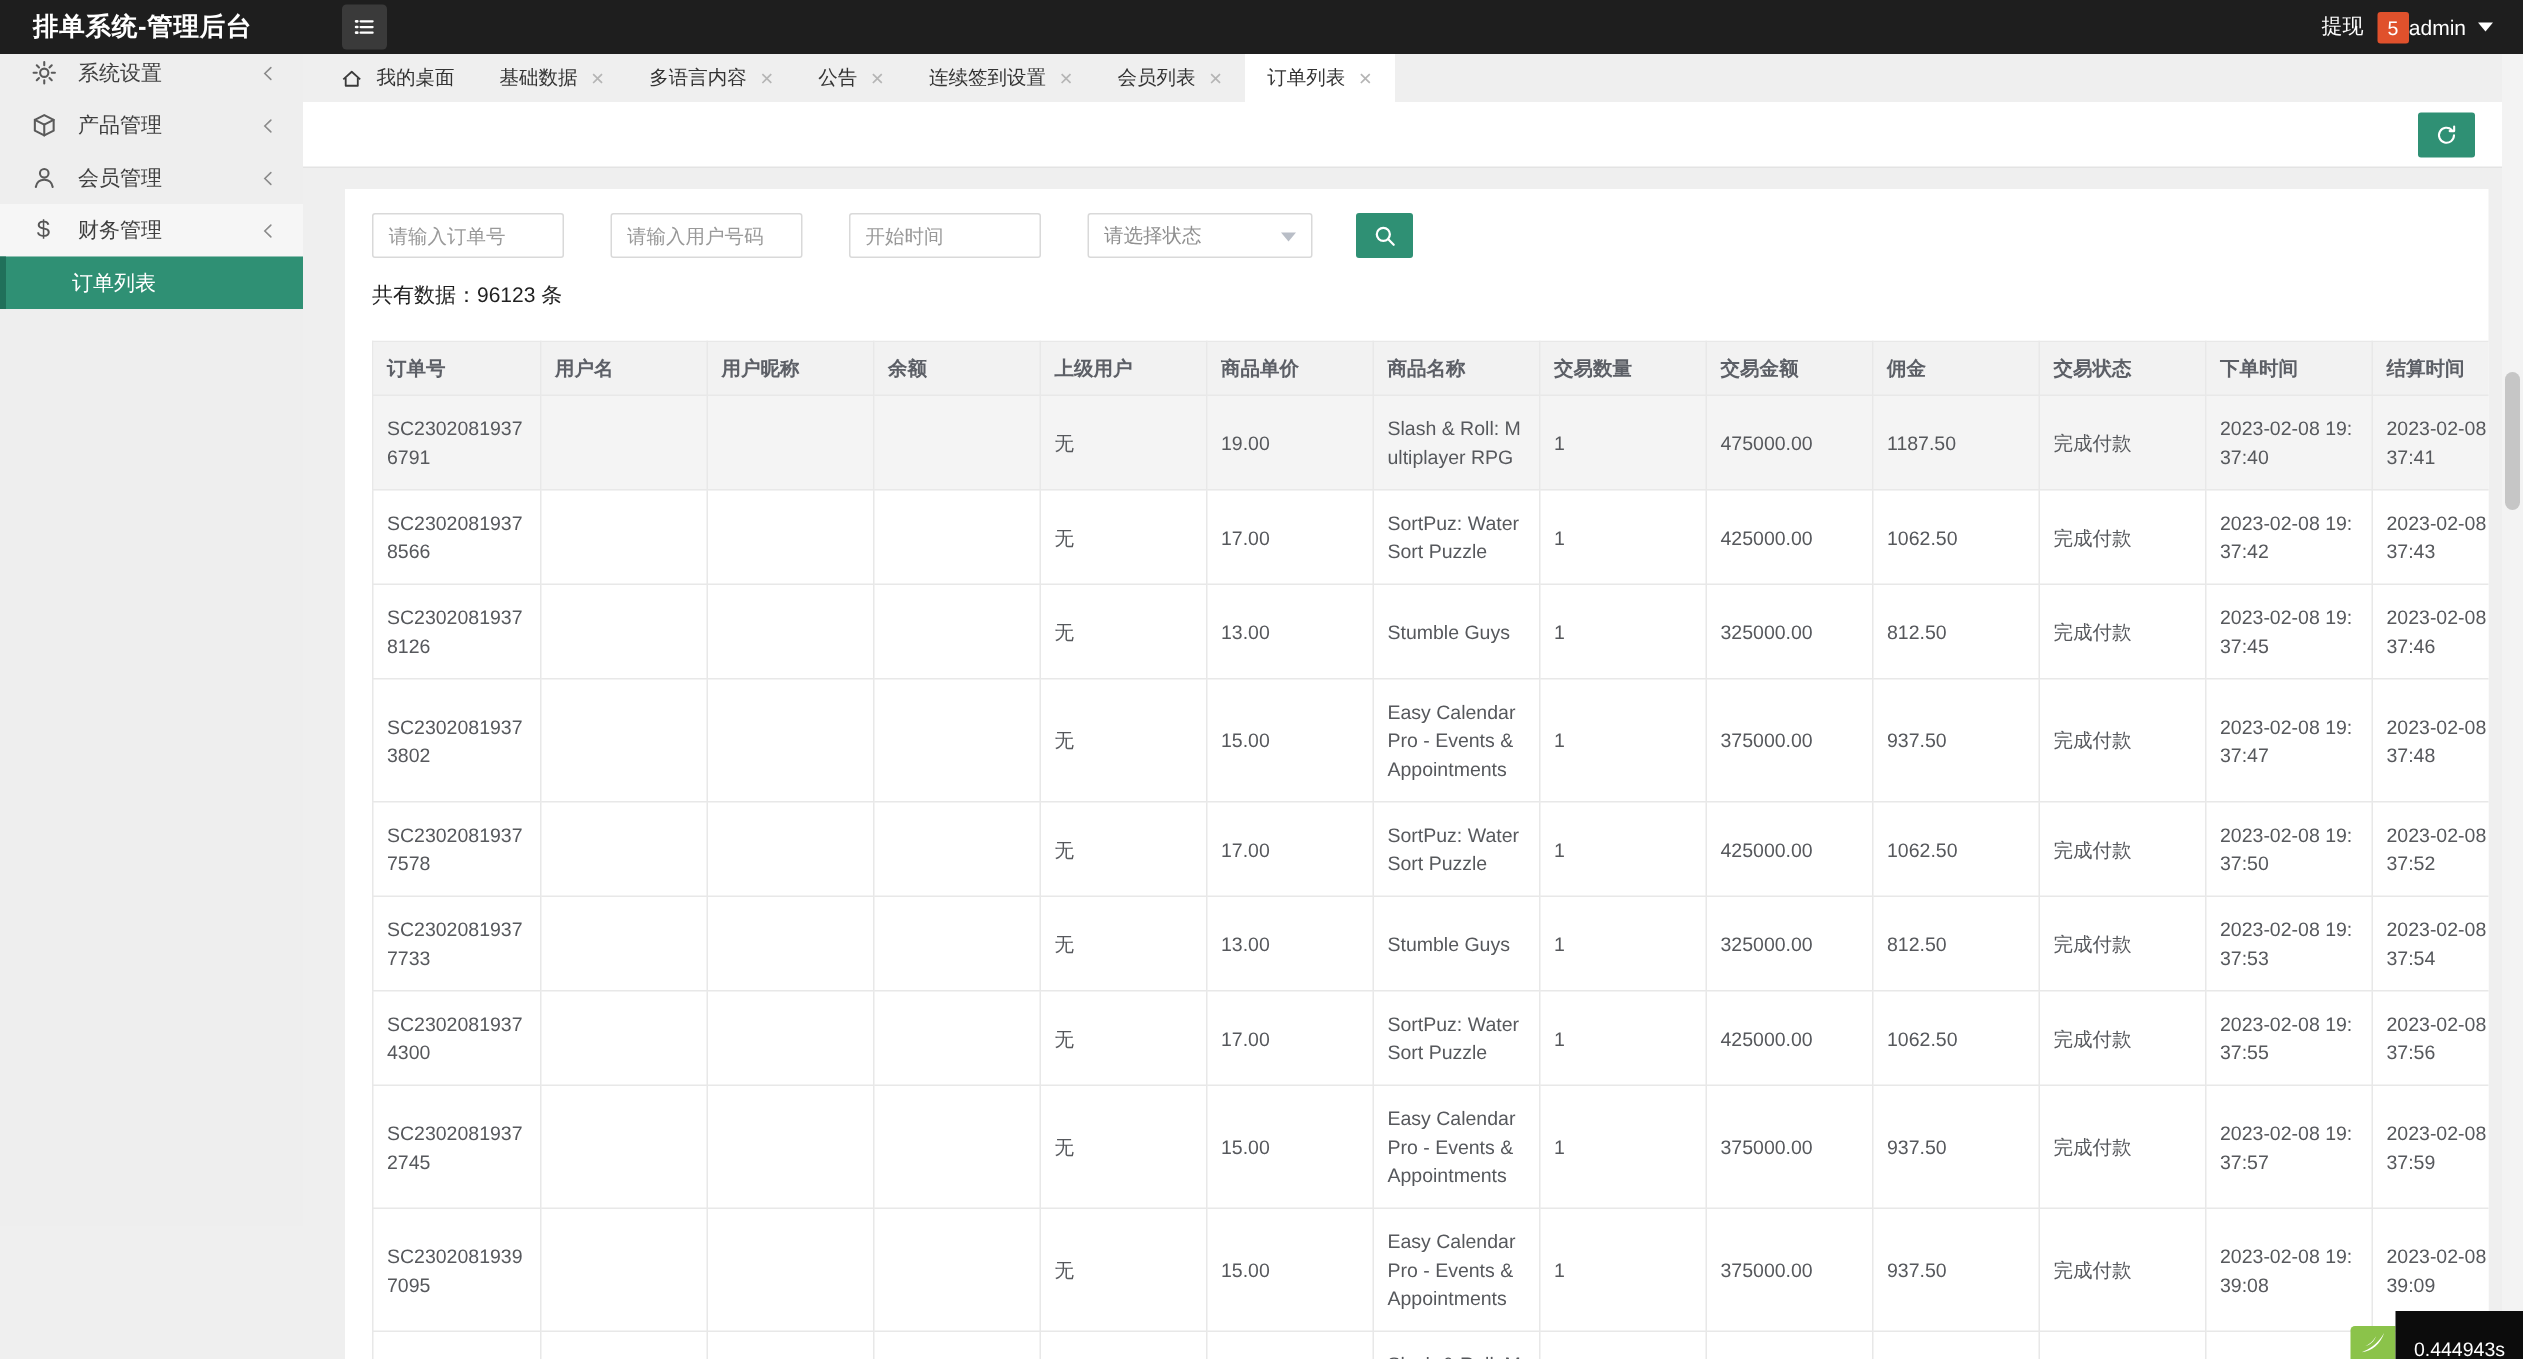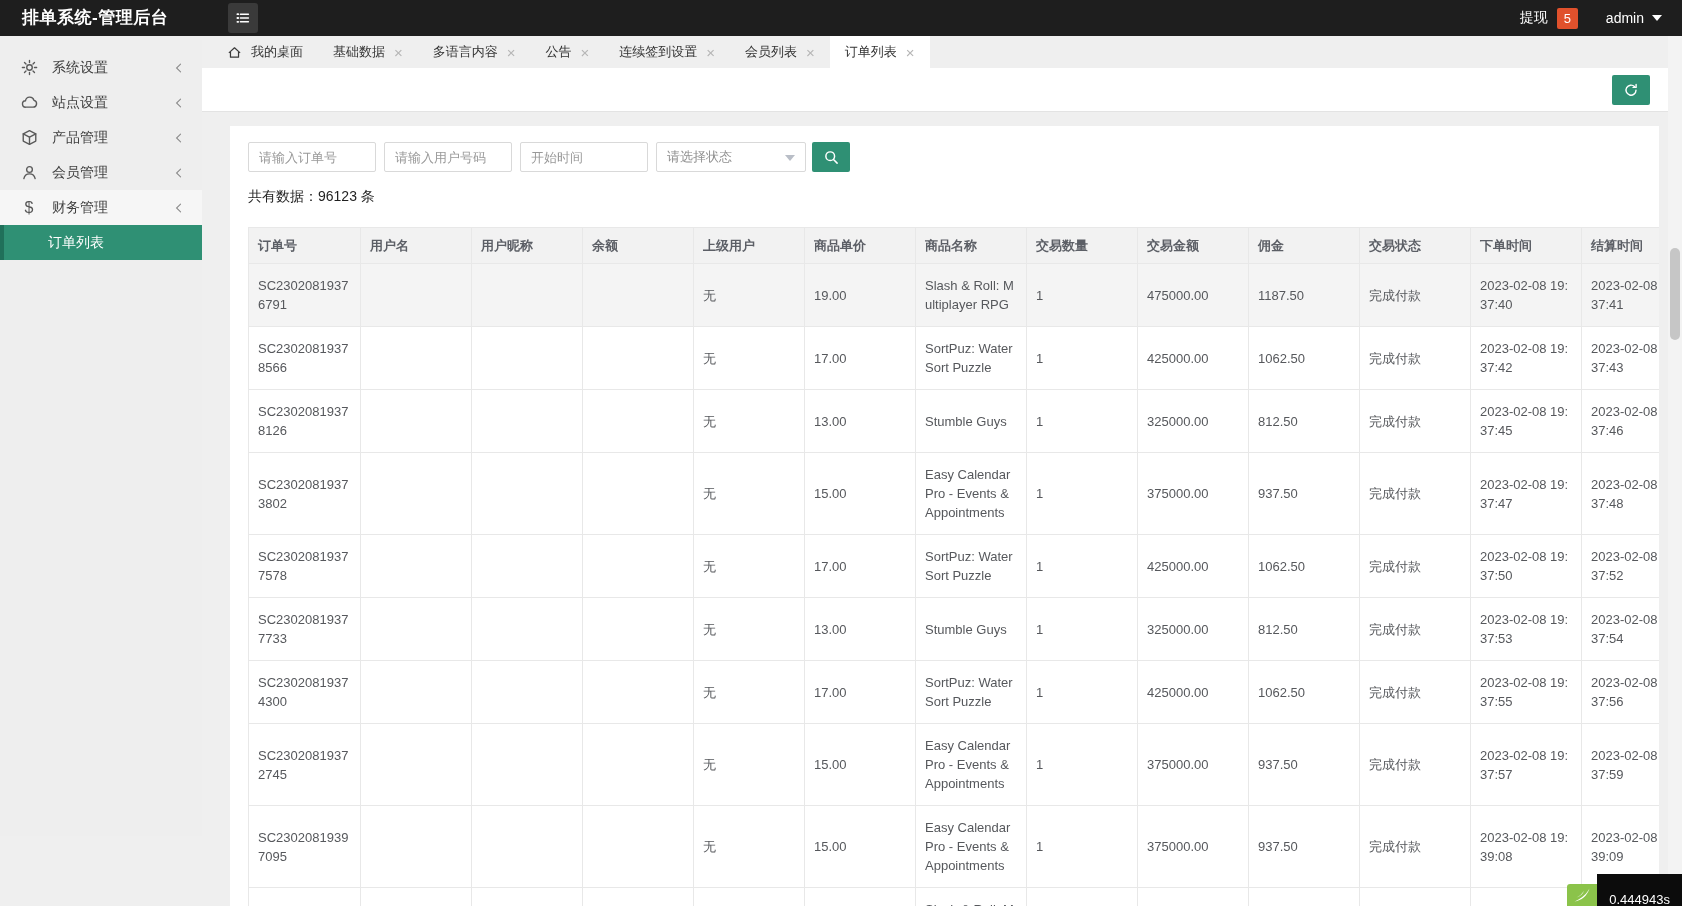--- a/index.html
+++ b/index.html
@@ -10,28 +10,28 @@
     background:#efefef;
     -webkit-font-smoothing:antialiased;
   }
   svg { display:block; }
 
   
   .topbar { position:absolute; left:0; top:0; width:1682px; height:36px; background:#1e1e1e; color:#fff; z-index:30; }
   .topbar-title { position:absolute; left:22px; top:0; line-height:36px; font-size:17px; font-weight:bold; letter-spacing:.5px; }
   .hamburger { position:absolute; left:228px; top:3px; width:30px; height:30px; background:#3a3a3a; border-radius:3px;
     display:flex; align-items:center; justify-content:center; cursor:pointer; }
-  .topbar-right { position:absolute; right:20px; top:0; height:36px; display:flex; align-items:center; gap:28px; }
+  .topbar-right { position:absolute; right:20px; top:0; height:36px; display:flex; align-items:center; }
   .withdraw { display:flex; align-items:center; gap:9px; font-size:14px; cursor:pointer; }
   .badge-red { background:#e0512c; color:#fff; font-size:13px; line-height:1; padding:4px 7px; border-radius:2px; }
   .userbox { display:flex; align-items:center; gap:8px; font-size:14px; cursor:pointer; }
   .caret-down { width:0; height:0; border-left:5px solid transparent; border-right:5px solid transparent; border-top:6px solid #fff; }
 
   
-  .sidebar { position:absolute; left:0; top:40px; width:202px; height:796px; background:#eeeeee; z-index:20; }
+  .sidebar { position:absolute; left:0; top:21px; width:202px; height:796px; background:#eeeeee; z-index:20; }
   #sidebar-items { padding-top:10px; }
   .side-item { height:35px; display:flex; align-items:center; padding:0 16px 0 20px; font-size:14px; color:#3f3f3f; cursor:pointer; }
   .side-item.hl { background:#f6f6f6; }
   .side-item .icn { width:18px; height:18px; margin-right:14px; display:flex; align-items:center; justify-content:center; }
   .side-item .lbl { flex:1; }
   .dollar-glyph { font-size:16px; color:#555; line-height:1; }
   .side-sub { height:35px; display:flex; align-items:center; padding-left:44px; font-size:14px; color:#fff;
     background:#2f9074; border-left:4px solid #20705a; cursor:pointer; }
 
   
@@ -43,21 +43,21 @@
   .tab-close { color:#b5b5b5; font-size:15px; line-height:1; }
 
   .toolbar { position:relative; height:44px; background:#fff; border-bottom:1px solid #e3e3e3; }
   .refresh-btn { position:absolute; right:32px; top:7px; width:38px; height:30px; background:#2f9074; border:none; border-radius:2px;
     display:flex; align-items:center; justify-content:center; cursor:pointer; }
 
   .page { position:absolute; top:77px; left:0; right:0; bottom:0; background:#efefef; }
   .card { position:absolute; left:28px; top:13px; right:23px; bottom:0; background:#fff; padding:12px 0 0 18px; overflow:hidden; }
 
   
-  .filters { display:flex; align-items:center; gap:8px; margin-top:4px; }
+  .filters { display:flex; align-items:center; gap:31px; margin-top:4px; }
   .filters input { width:128px; height:30px; border:1px solid #d9d9d9; border-radius:2px; padding:0 10px; font-size:13px; color:#333;
     outline:none; background:#fff; }
   .filters input::placeholder { color:#999; }
   .sel { width:150px; height:30px; border:1px solid #d9d9d9; border-radius:2px; background:#fff; position:relative;
     display:flex; align-items:center; padding:0 10px; font-size:13px; color:#8f8f8f; cursor:pointer; }
   .sel-caret { position:absolute; right:10px; top:12px; width:0; height:0; border-left:5px solid transparent; border-right:5px solid transparent;
     border-top:6px solid #b9bec7; }
   .search-btn { width:38px; height:30px; background:#2f9074; border:none; border-radius:2px; display:flex; align-items:center;
     justify-content:center; cursor:pointer; margin-left:-2px; }
 
@@ -121,33 +121,20 @@
         <span class="lbl">系统设置</span>
         <span>
           <svg width="14" height="14" viewBox="0 0 16 16" fill="none" stroke="#8a8a8a" stroke-width="1.2" stroke-linecap="round">
             <path d="M9.8 3.5 5.2 8l4.6 4.5"></path>
           </svg>
         </span>
       </div>
       <div class="side-item">
         <span class="icn">
           <svg width="17" height="17" viewBox="0 0 16 16" fill="none" stroke="#5a5a5a" stroke-width="1.3" stroke-linecap="round" stroke-linejoin="round">
-            <path d="M4.6 12.4a3 3 0 0 1-.4-6A4.1 4.1 0 0 1 12.2 6a3.25 3.25 0 0 1-.8 6.4z"></path>
-          </svg>
-        </span>
-        <span class="lbl">站点设置</span>
-        <span>
-          <svg width="14" height="14" viewBox="0 0 16 16" fill="none" stroke="#8a8a8a" stroke-width="1.2" stroke-linecap="round">
-            <path d="M9.8 3.5 5.2 8l4.6 4.5"></path>
-          </svg>
-        </span>
-      </div>
-      <div class="side-item">
-        <span class="icn">
-          <svg width="17" height="17" viewBox="0 0 16 16" fill="none" stroke="#5a5a5a" stroke-width="1.3" stroke-linecap="round" stroke-linejoin="round">
             <path d="M8 1.6 13.9 4.6v6.8L8 14.4 2.1 11.4V4.6z"></path>
             <path d="M2.1 4.6 8 7.6l5.9-3"></path>
             <path d="M8 7.6v6.8"></path>
           </svg>
         </span>
         <span class="lbl">产品管理</span>
         <span>
           <svg width="14" height="14" viewBox="0 0 16 16" fill="none" stroke="#8a8a8a" stroke-width="1.2" stroke-linecap="round">
             <path d="M9.8 3.5 5.2 8l4.6 4.5"></path>
           </svg>

